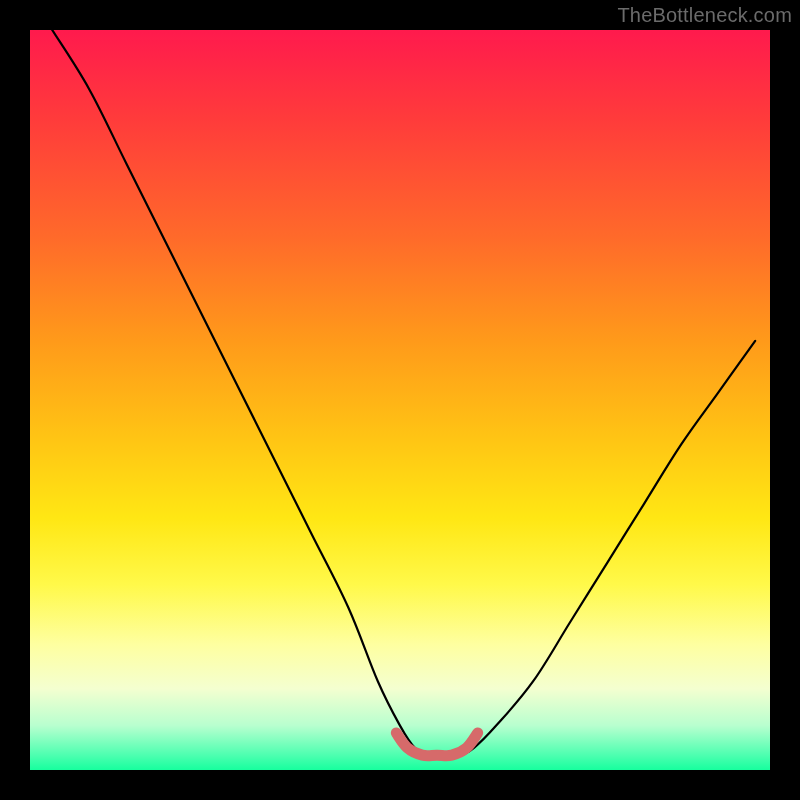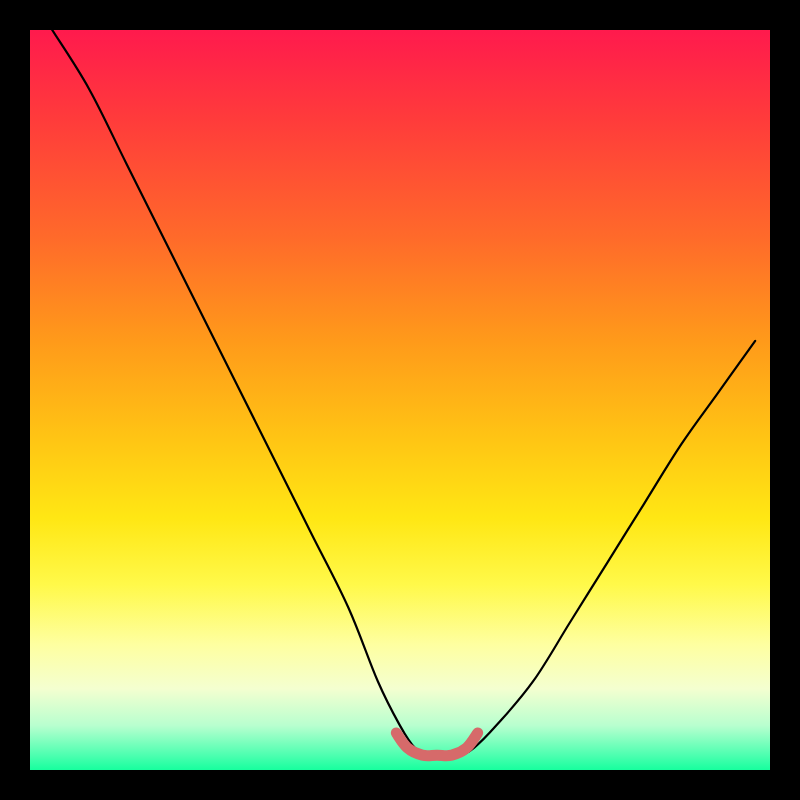--- a/index.html
+++ b/index.html
@@ -72,13 +72,14 @@
 
   <div class="plot-area">
     <div class="gradient-bg"></div>
 
     <svg class="curve-svg" viewBox="0 0 740 740" preserveAspectRatio="none">
       <path id="main-curve-path" class="main-curve" d="M 22.20 0.00 C 28.86 10.66, 45.88 35.22, 59.20 59.20 C 72.52 83.18, 82.88 106.56, 96.20 133.20 C 109.52 159.84, 119.88 180.56, 133.20 207.20 C 146.52 233.84, 156.88 254.56, 170.20 281.20 C 183.52 307.84, 193.88 328.56, 207.20 355.20 C 220.52 381.84, 230.88 402.56, 244.20 429.20 C 257.52 455.84, 267.88 476.56, 281.20 503.20 C 294.52 529.84, 306.21 550.56, 318.20 577.20 C 330.19 603.84, 338.48 629.89, 347.80 651.20 C 357.12 672.51, 363.34 683.61, 370.00 695.60 C 376.66 707.59, 379.47 712.47, 384.80 717.80 C 390.13 723.13, 394.27 723.87, 399.60 725.20 C 404.93 726.53, 409.07 725.20, 414.40 725.20 C 419.73 725.20, 423.87 726.53, 429.20 725.20 C 434.53 723.87, 437.34 723.13, 444.00 717.80 C 450.66 712.47, 455.54 707.59, 466.20 695.60 C 476.86 683.61, 489.88 669.85, 503.20 651.20 C 516.52 632.55, 526.88 613.31, 540.20 592.00 C 553.52 570.69, 563.88 554.11, 577.20 532.80 C 590.52 511.49, 600.88 494.91, 614.20 473.60 C 627.52 452.29, 637.88 434.38, 651.20 414.40 C 664.52 394.42, 674.88 381.25, 688.20 362.60 C 701.52 343.95, 718.54 320.12, 725.20 310.80"></path>
       <path id="marker-path" class="mark-segment" d="M 366.30 703.00 C 368.30 705.66, 372.74 713.80, 377.40 717.80 C 382.06 721.80, 386.87 723.87, 392.20 725.20 C 397.53 726.53, 401.67 725.20, 407.00 725.20 C 412.33 725.20, 416.47 726.53, 421.80 725.20 C 427.13 723.87, 431.94 721.80, 436.60 717.80 C 441.26 713.80, 445.70 705.66, 447.70 703.00"></path>
     </svg>
   </div>
 
+  <div class="watermark">TheBottleneck.com</div>
 </div>
 
 </body></html>

